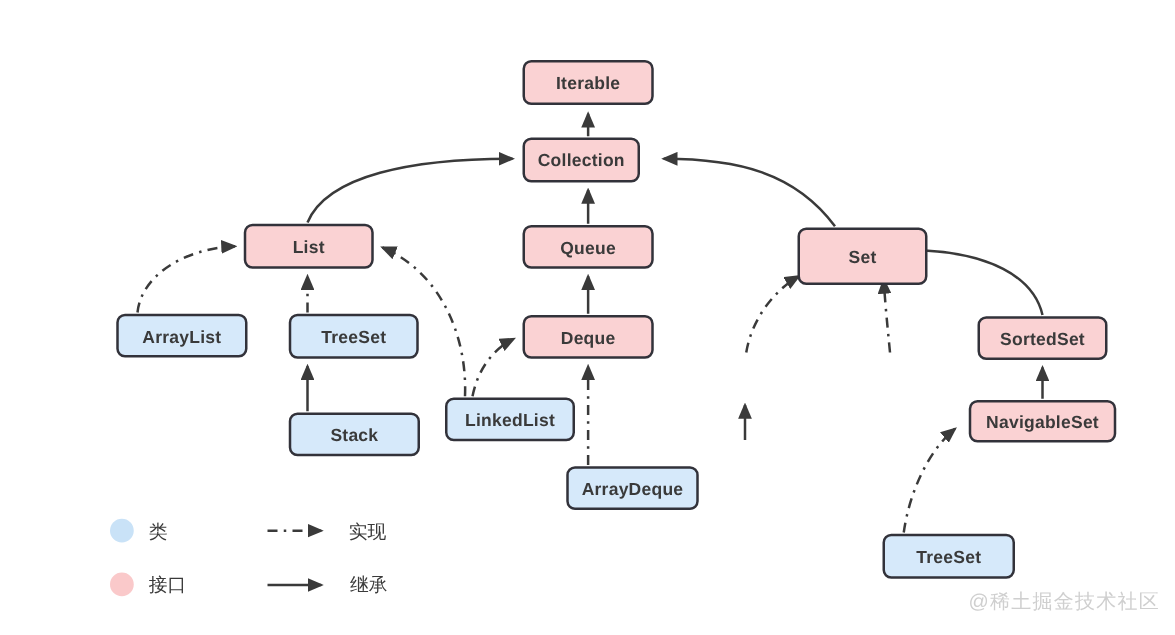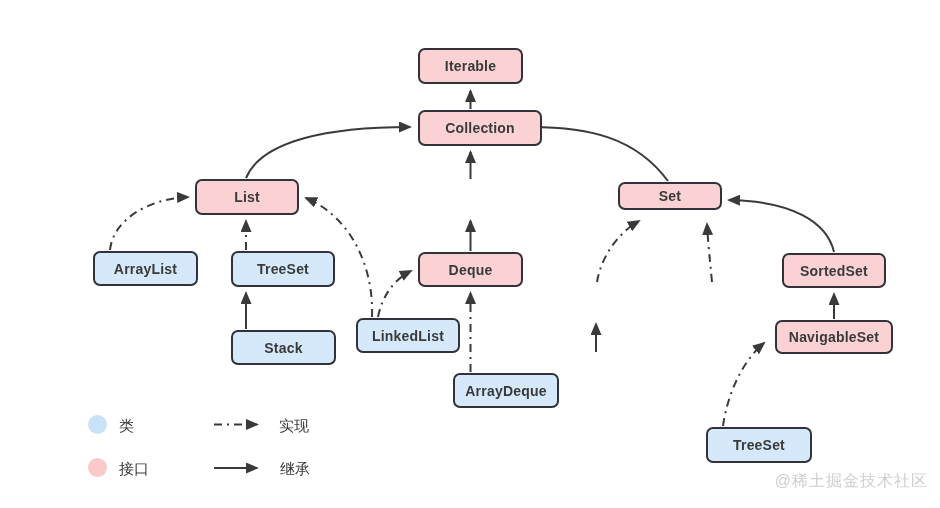--- a/index.html
+++ b/index.html
@@ -68,23 +68,24 @@
     <path class="edge dashdot" d="M378,317 C382,297 393,280 411,271" marker-end="url(#ah)"></path>
     <path class="edge dashdot" d="M597,282 C601,257 618,233 639,221" marker-end="url(#ah)"></path>
     <path class="edge dashdot" d="M712,282 C710,261 708,242 707,224" marker-end="url(#ah)"></path>
     <path class="edge dashdot" d="M723,426 C727,397 741,362 764,343" marker-end="url(#ah)"></path>
 
     <path class="edge dashdot" d="M214,424.5 L257,424.5" marker-end="url(#ah)"></path>
     <path class="edge" d="M214,468 L257,468" marker-end="url(#ah)"></path>
   </svg>
 
   <div class="node interface" style="left:418px;top:48px;width:105px;height:36px">Iterable</div>
-  <div class="node interface" style="left:418px;top:110px;width:124px;height:36px">Collection</div>
+  <div class="node interface" style="left:418px;top:110px;width:94px;height:36px">Collection</div>
   <div class="node interface" style="left:195px;top:179px;width:104px;height:36px">List</div>
-  <div class="node interface" style="left:618px;top:182px;width:104px;height:28px">Set</div>
+  <div class="node interface" style="left:418px;top:180px;width:105px;height:35px">Queue</div>
+  <div class="node interface" style="left:638px;top:182px;width:104px;height:46px">Set</div>
   <div class="node class" style="left:57px;top:251px;width:105px;height:35px">ArrayList</div>
   <div class="node class" style="left:195px;top:251px;width:104px;height:36px">TreeSet</div>
   <div class="node interface" style="left:418px;top:252px;width:105px;height:35px">Deque</div>
   <div class="node interface" style="left:782px;top:253px;width:104px;height:35px">SortedSet</div>
   <div class="node class" style="left:320px;top:318px;width:104px;height:35px">LinkedList</div>
   <div class="node interface" style="left:775px;top:320px;width:118px;height:34px">NavigableSet</div>
   <div class="node class" style="left:195px;top:330px;width:105px;height:35px">Stack</div>
   <div class="node class" style="left:417px;top:373px;width:106px;height:35px">ArrayDeque</div>
   <div class="node class" style="left:670px;top:427px;width:106px;height:36px">TreeSet</div>
 

